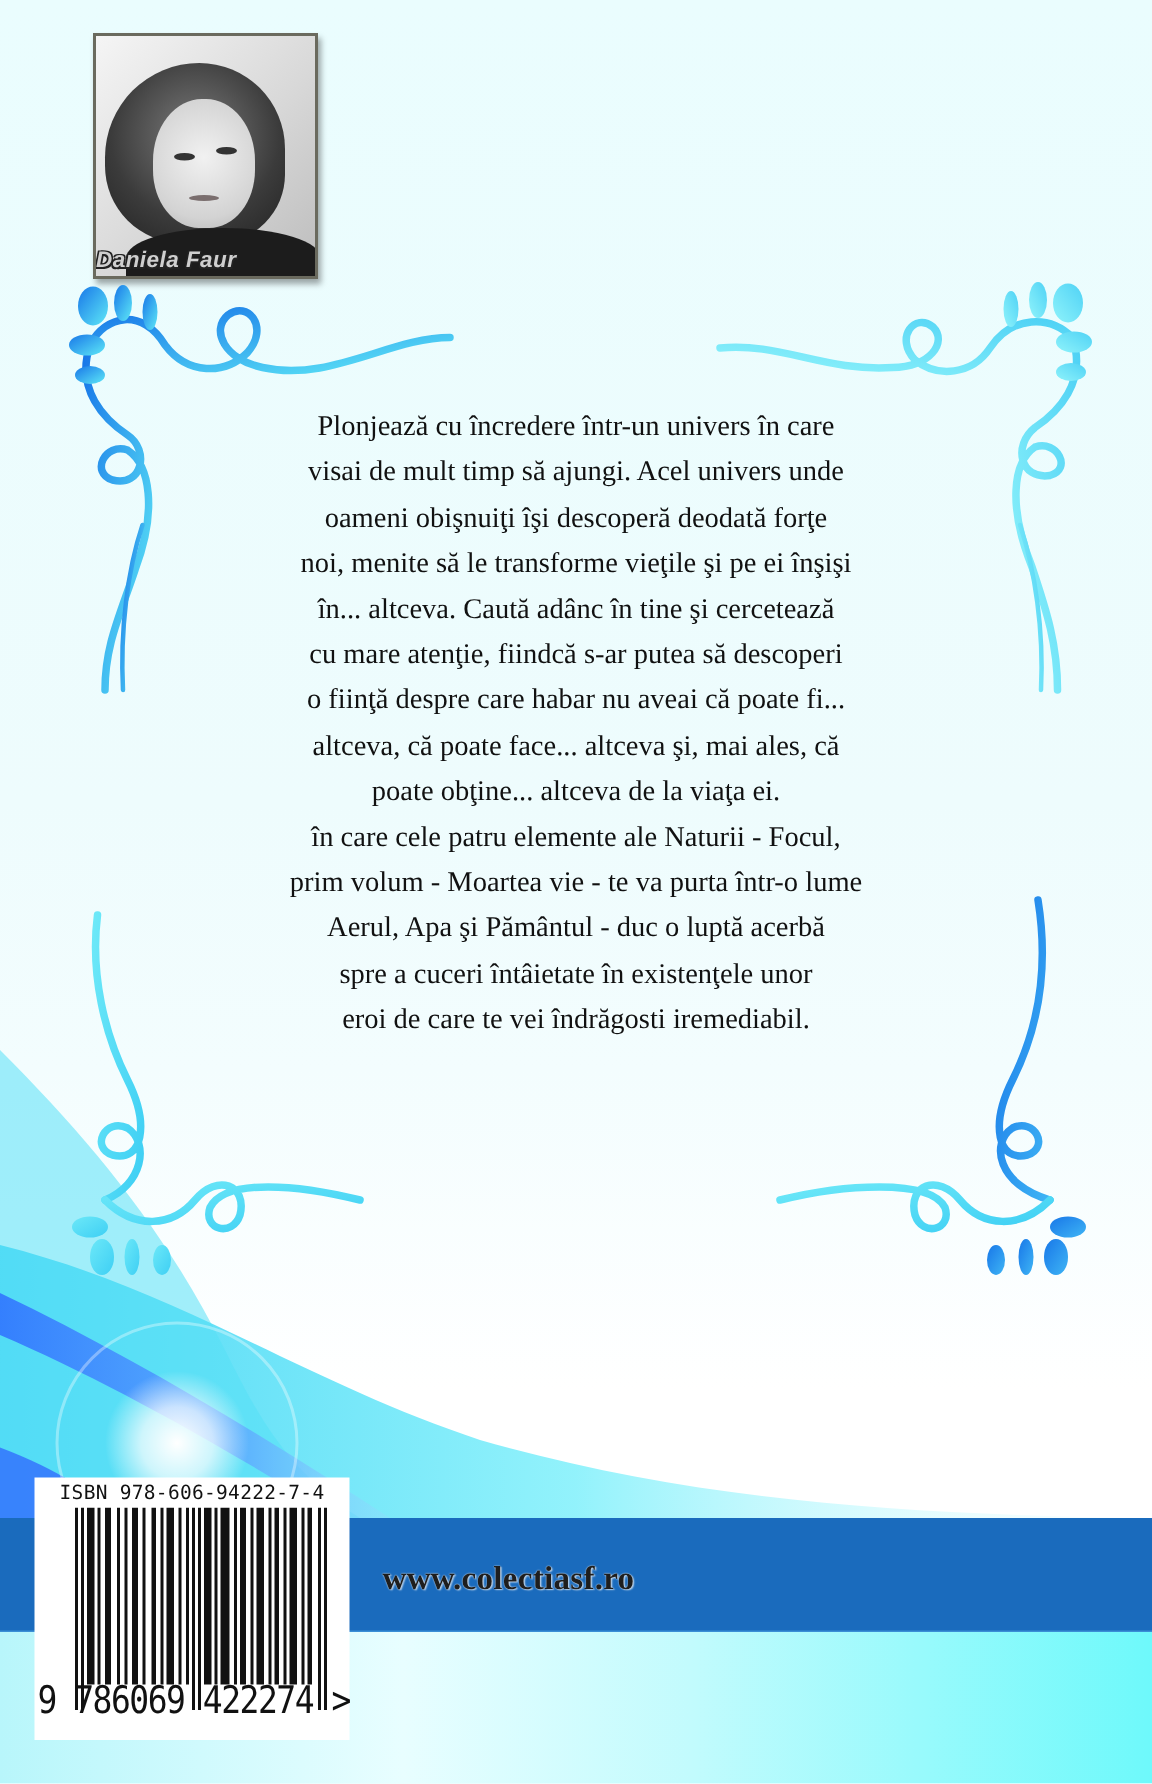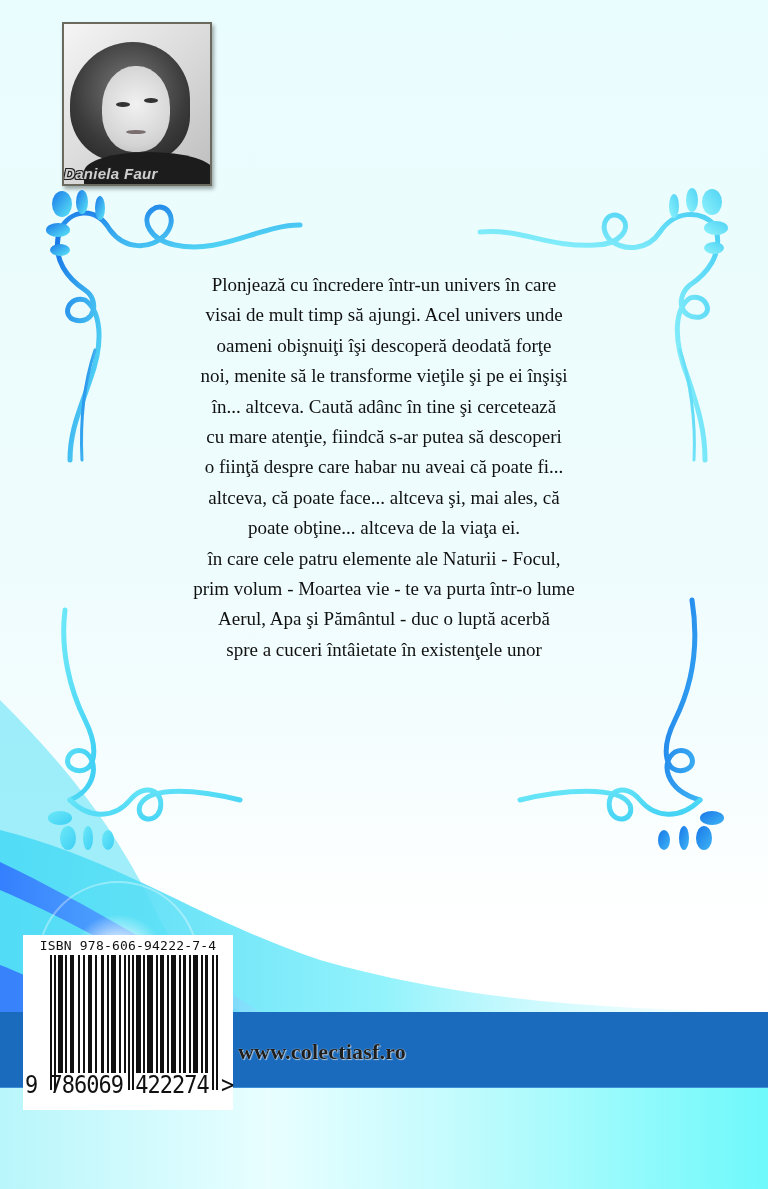--- a/index.html
+++ b/index.html
@@ -23,25 +23,25 @@
   .author-photo .shoulder{position:absolute;left:20px;top:128px;width:130px;height:40px;border-radius:50% 50% 0 0;background:#1c1c1c;}
   .author-name{position:absolute;left:0;right:0;bottom:2px;
     font-family:"Liberation Sans","DejaVu Sans",sans-serif;font-style:italic;font-weight:bold;font-size:15px;
     color:#cfcfcf;text-shadow:1px 1px 0 #222,-1px -1px 0 #222,1px -1px 0 #222,-1px 1px 0 #222;letter-spacing:0.3px;}
   .frame{position:absolute;left:0;top:0;width:768px;height:1189px;}
   .blurb{position:absolute;left:120px;top:270px;width:528px;text-align:center;
     font-size:19px;line-height:30.4px;color:#111;}
   .blurb div{white-space:nowrap;}
   .band{position:absolute;left:0;top:1012px;width:768px;height:76px;background:#1a6bbd;
     box-shadow:0 -1px 0 #3b8fd6 inset;}
-  .website{position:absolute;left:238px;top:1039px;font-size:22px;font-weight:bold;color:#1e1e1e;
+  .website{position:absolute;left:255px;top:1039px;font-size:22px;font-weight:bold;color:#1e1e1e;
     text-shadow:0 0 1px #fff, 1px 1px 1px rgba(255,255,255,0.6);letter-spacing:0.2px;}
   .bottom{position:absolute;left:0;top:1088px;width:768px;height:101px;
     background:linear-gradient(90deg,#b8f6fb 0%,#e8feff 35%,#c2fbfd 60%,#6ef9fb 100%);}
-  .barcode{position:absolute;left:23px;top:935px;width:210px;height:175px;background:#fff;}
+  .barcode{position:absolute;left:23px;top:985px;width:210px;height:175px;background:#fff;}
   .isbn-top{position:absolute;left:0;right:0;top:3px;text-align:center;
     font-family:"DejaVu Sans Mono","Liberation Mono",monospace;font-size:13px;color:#111;letter-spacing:0.2px;}
   .bars{position:absolute;left:27px;top:20px;width:168px;height:135px;}
   .isbn-bottom{position:absolute;left:2px;top:135px;
     font-family:"DejaVu Sans Mono","Liberation Mono",monospace;font-size:22px;color:#111;white-space:pre;letter-spacing:-1px;
     transform:scaleY(1.15);transform-origin:top left;}
 </style>
 </head>
 <body>
 
@@ -159,20 +159,21 @@
   <div>noi, menite să le transforme vieţile şi pe ei înşişi</div>
   <div>în... altceva. Caută adânc în tine şi cercetează</div>
   <div>cu mare atenţie, fiindcă s-ar putea să descoperi</div>
   <div>o fiinţă despre care habar nu aveai că poate fi...</div>
   <div>altceva, că poate face... altceva şi, mai ales, că</div>
   <div>poate obţine... altceva de la viaţa ei.</div>
   <div>în care cele patru elemente ale Naturii - Focul,</div>
   <div>prim volum - Moartea vie - te va purta într-o lume</div>
   <div>Aerul, Apa şi Pământul - duc o luptă acerbă</div>
   <div>spre a cuceri întâietate în existenţele unor</div>
+  <div>eroi de care te vei îndrăgosti iremediabil.</div>
 </div>
 
 <div class="band"></div>
 <div class="website">www.colectiasf.ro</div>
 <div class="bottom"></div>
 
 <div class="barcode">
   <div class="isbn-top">ISBN 978-606-94222-7-4</div>
   <svg class="bars" viewBox="0 0 168 135" preserveAspectRatio="none">
     <g fill="#111">

